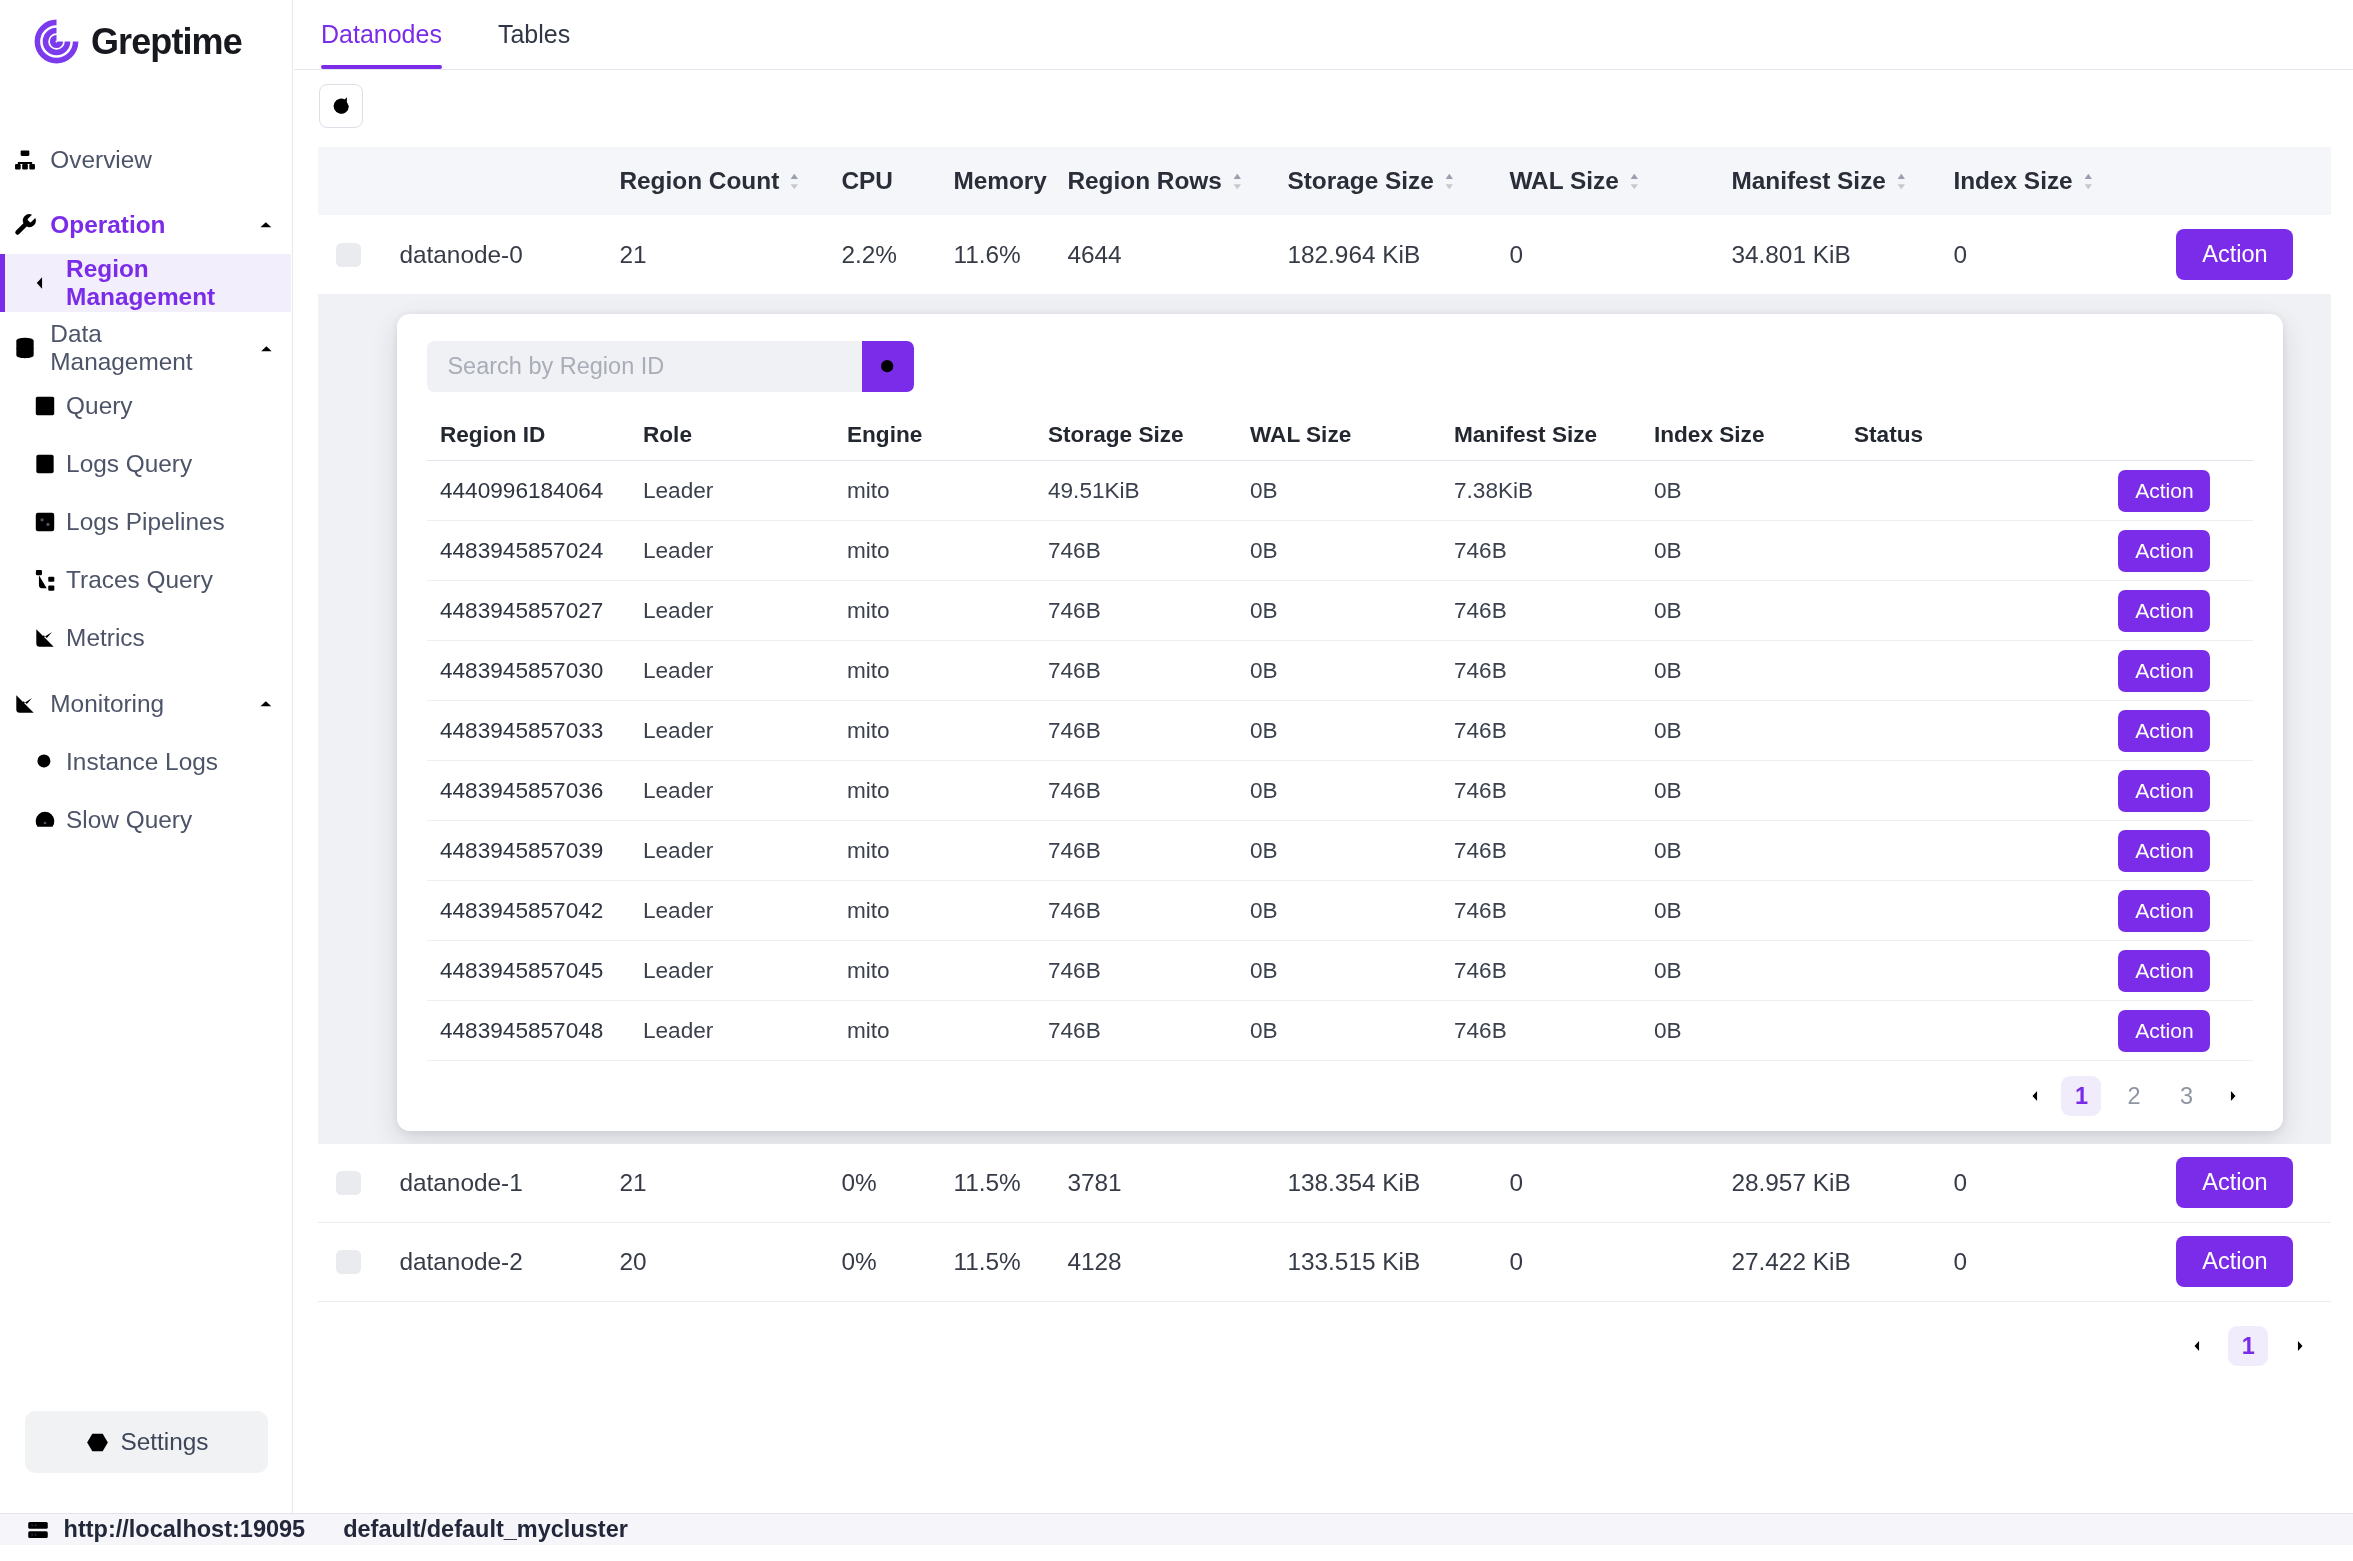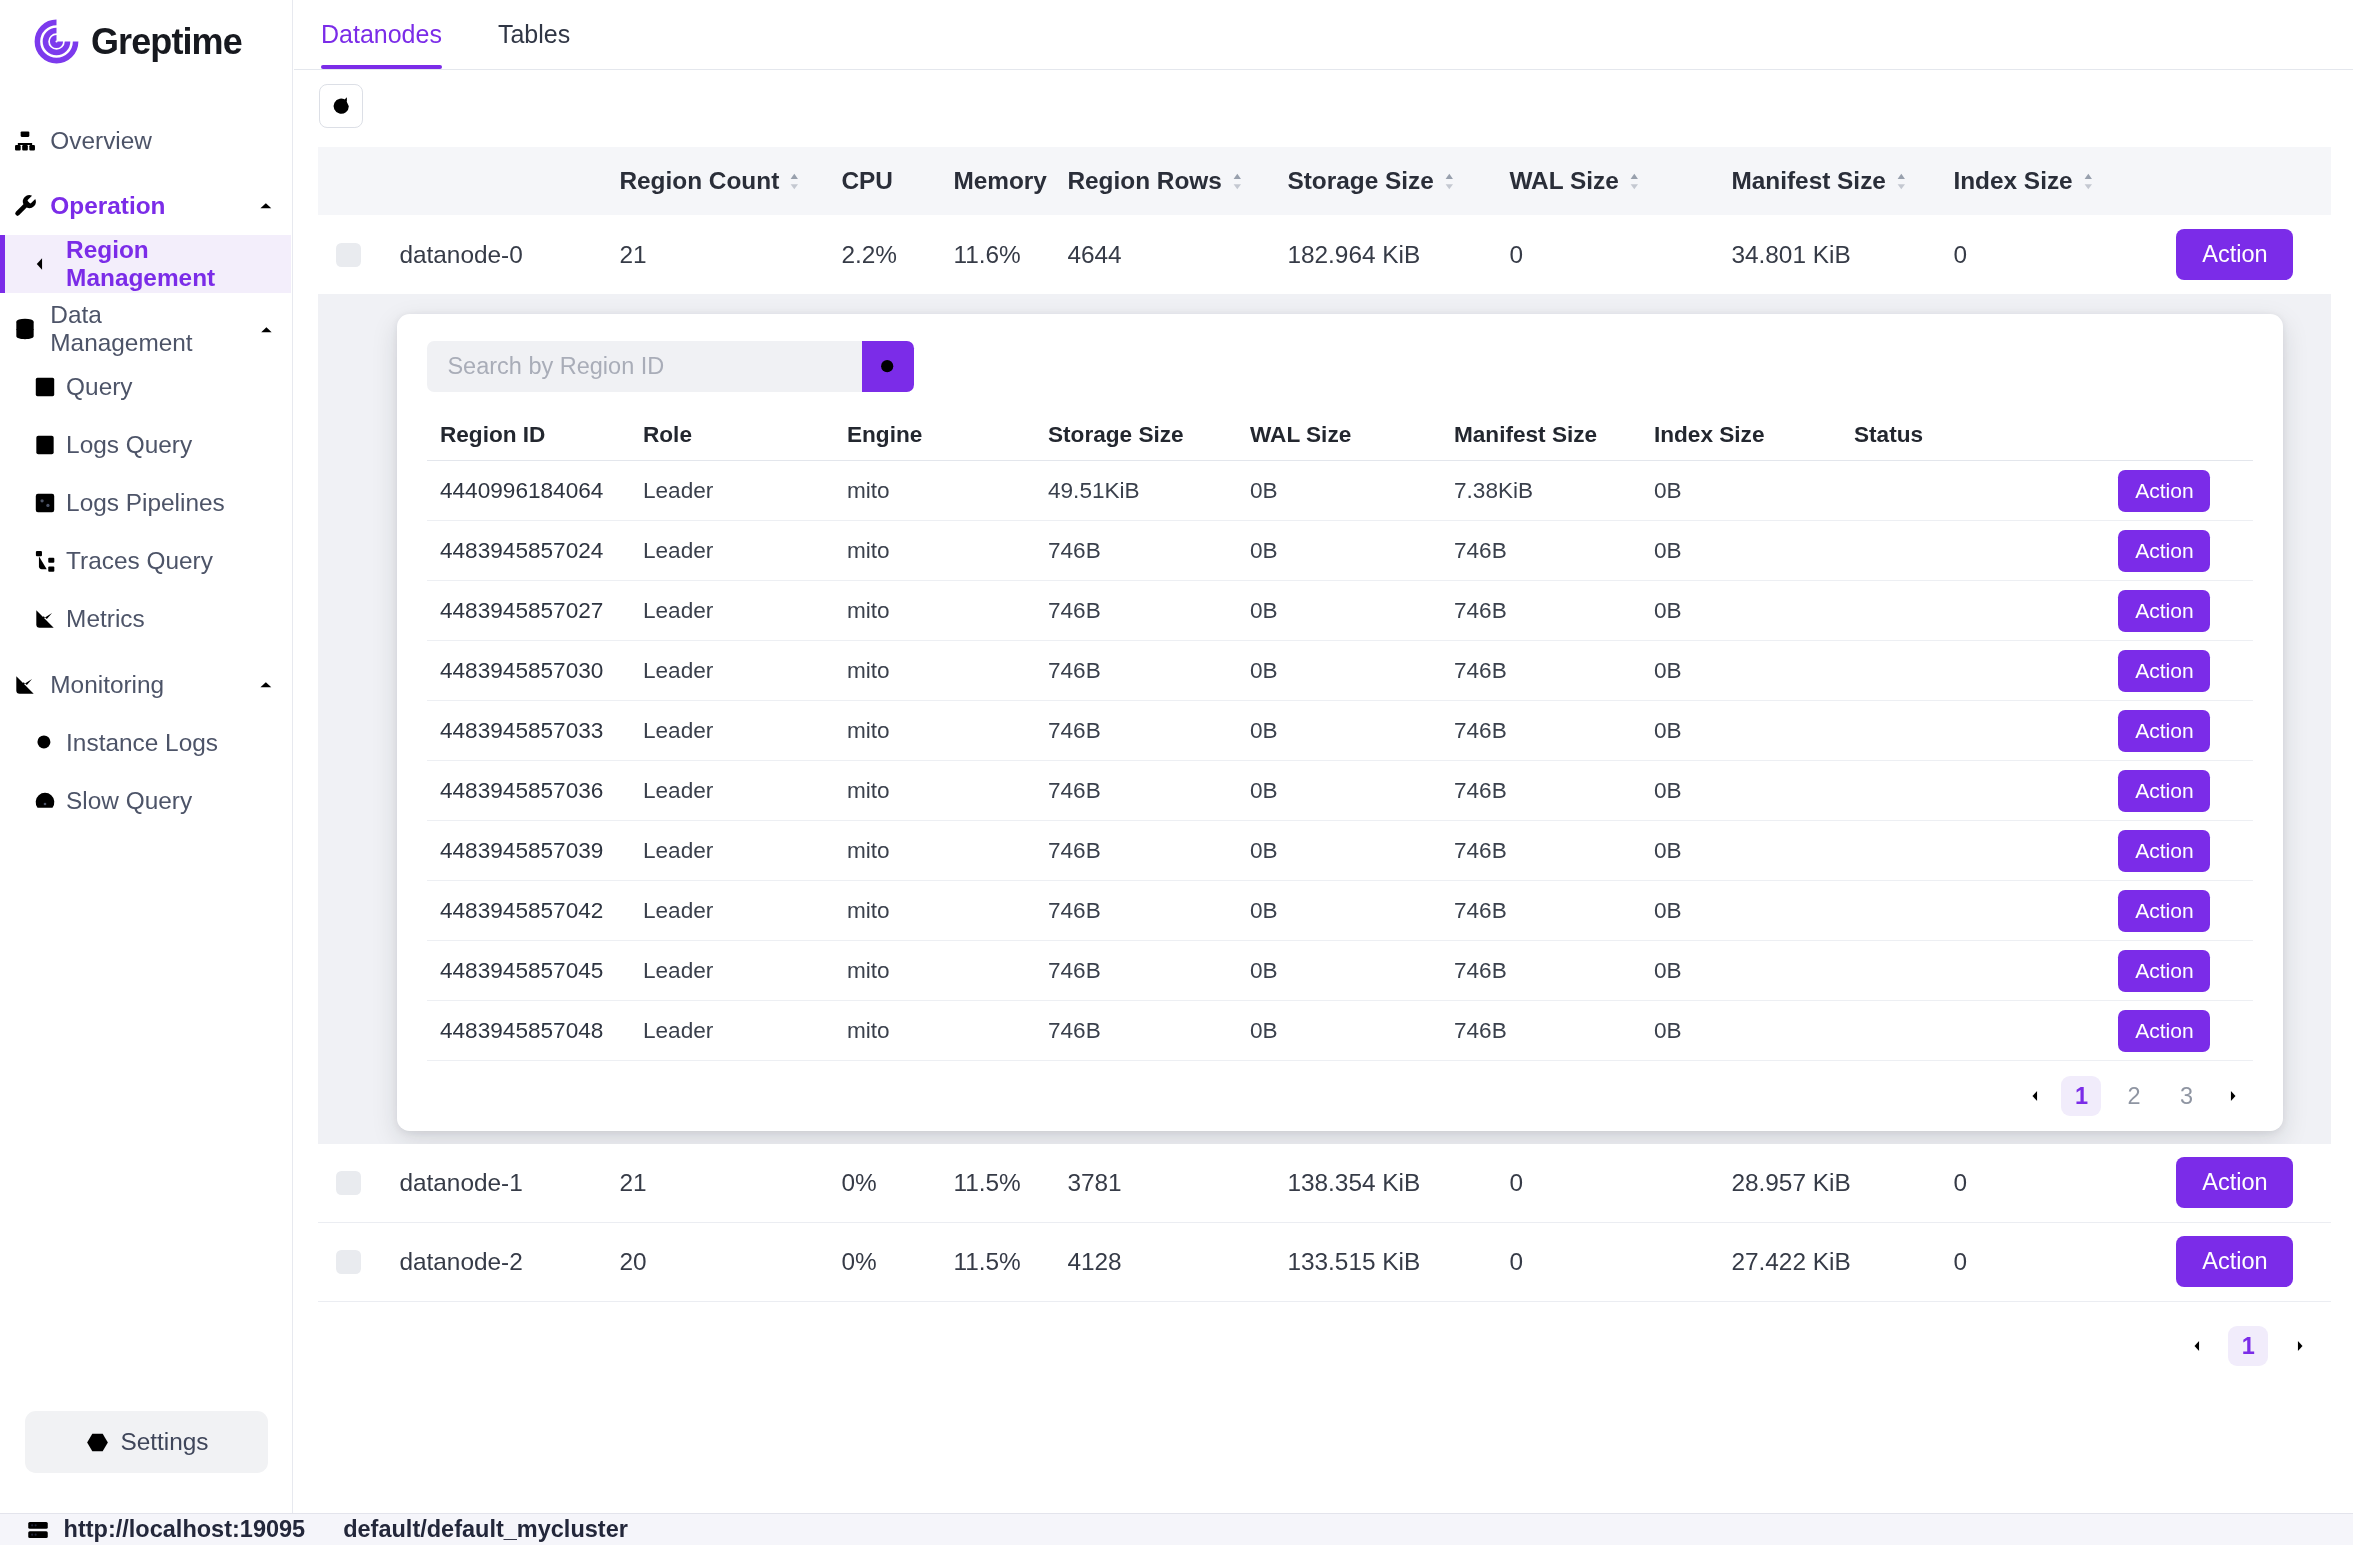--- a/index.html
+++ b/index.html
@@ -4,21 +4,21 @@
 <style>
   * { margin:0; padding:0; box-sizing:border-box; }
   html,body { width:2354px; height:1561px; }
   body { font-family:"Liberation Sans", sans-serif; background:#ffffff; color:#363b47; overflow:hidden; position:relative; }
 
   
   .sidebar { position:absolute; left:0; top:0; width:293px; height:1530px; background:#fff; border-right:0.9px solid #e7e9ef; z-index:3; }
   .logo { display:flex; align-items:center; gap:9px; padding:16.2px 0 0 31px; }
   .logo-mark { width:51px; height:51px; color:#7c3aed; }
   .logo-text { font-size:36px; font-weight:bold; color:#17191f; letter-spacing:-0.9px;text-align:center; }
-  .menu { position:absolute; top:112px; left:0; right:0.9px; }
+  .menu { position:absolute; top:131px; left:0; right:0.9px; }
   .mi { position:relative; height:58px; display:flex; align-items:center; gap:12.6px; padding-left:11.7px; font-size:24.4px; color:#4d5468; cursor:pointer; }
   .mi .mic { width:26px; height:26px; flex:none; }
   .mi.child { padding-left:32px; gap:8.1px; }
   .mi.gap { margin-top:7.2px; }
   .mi .chev { margin-left:auto; margin-right:14.4px; width:21.7px; height:21.7px; color:#8d94a4; }
   .mi.section-active { color:#7b2ce8; font-weight:600; }
   .mi.section-active .chev { color:#3e6ae8; }
   .mi.active { background:#f3eefb; color:#7b2ce8; font-weight:600; }
   .mi.active::before { content:""; position:absolute; left:0; top:0; bottom:0; width:4.5px; background:#7b2ce8; }
   .settings-btn { position:absolute; left:25px; bottom:57px; width:243px; height:62px; background:#f1f2f4; border:none; border-radius:10.8px; display:flex; align-items:center; justify-content:center; gap:9px; font-size:24.4px; color:#3f465a; font-family:inherit; cursor:pointer; }

